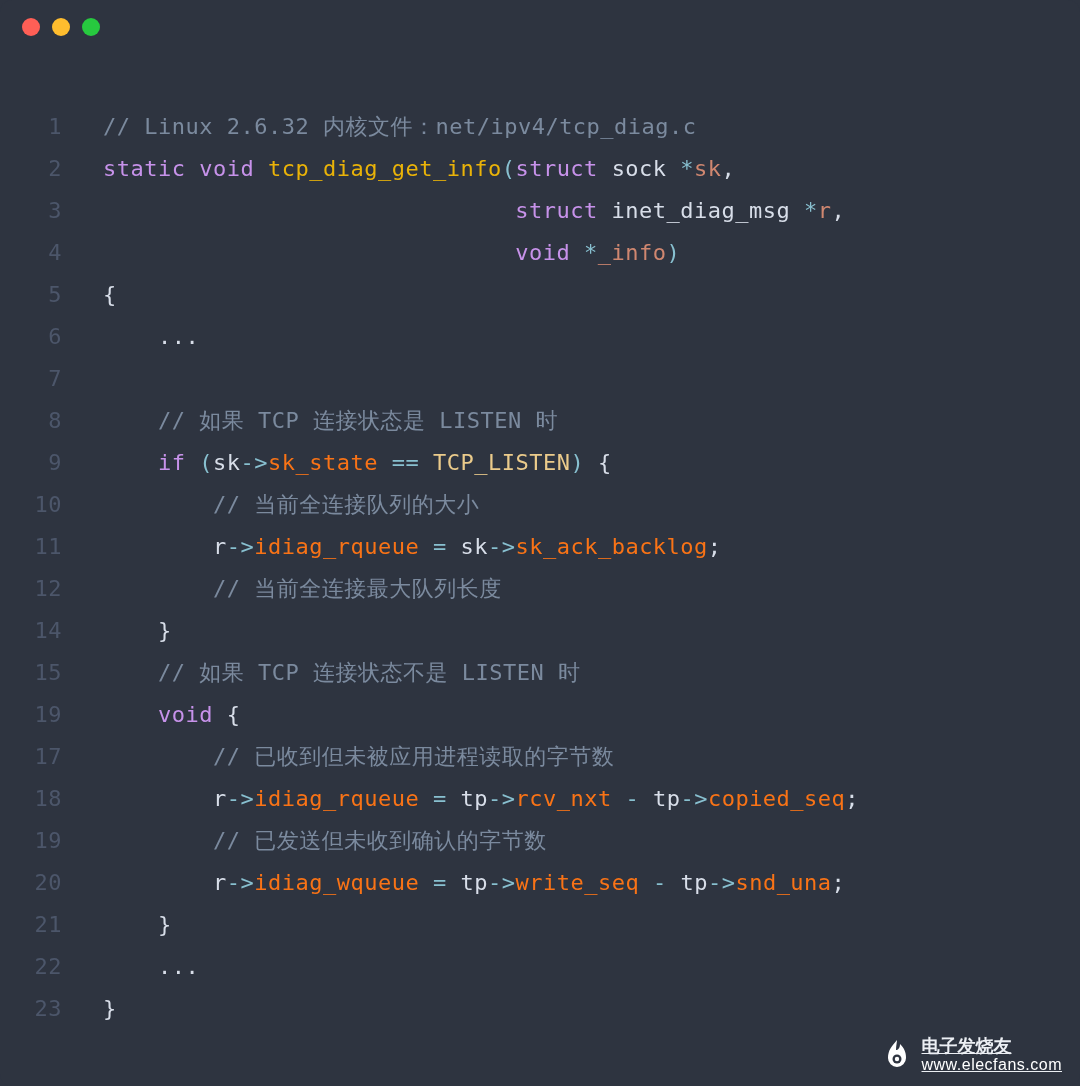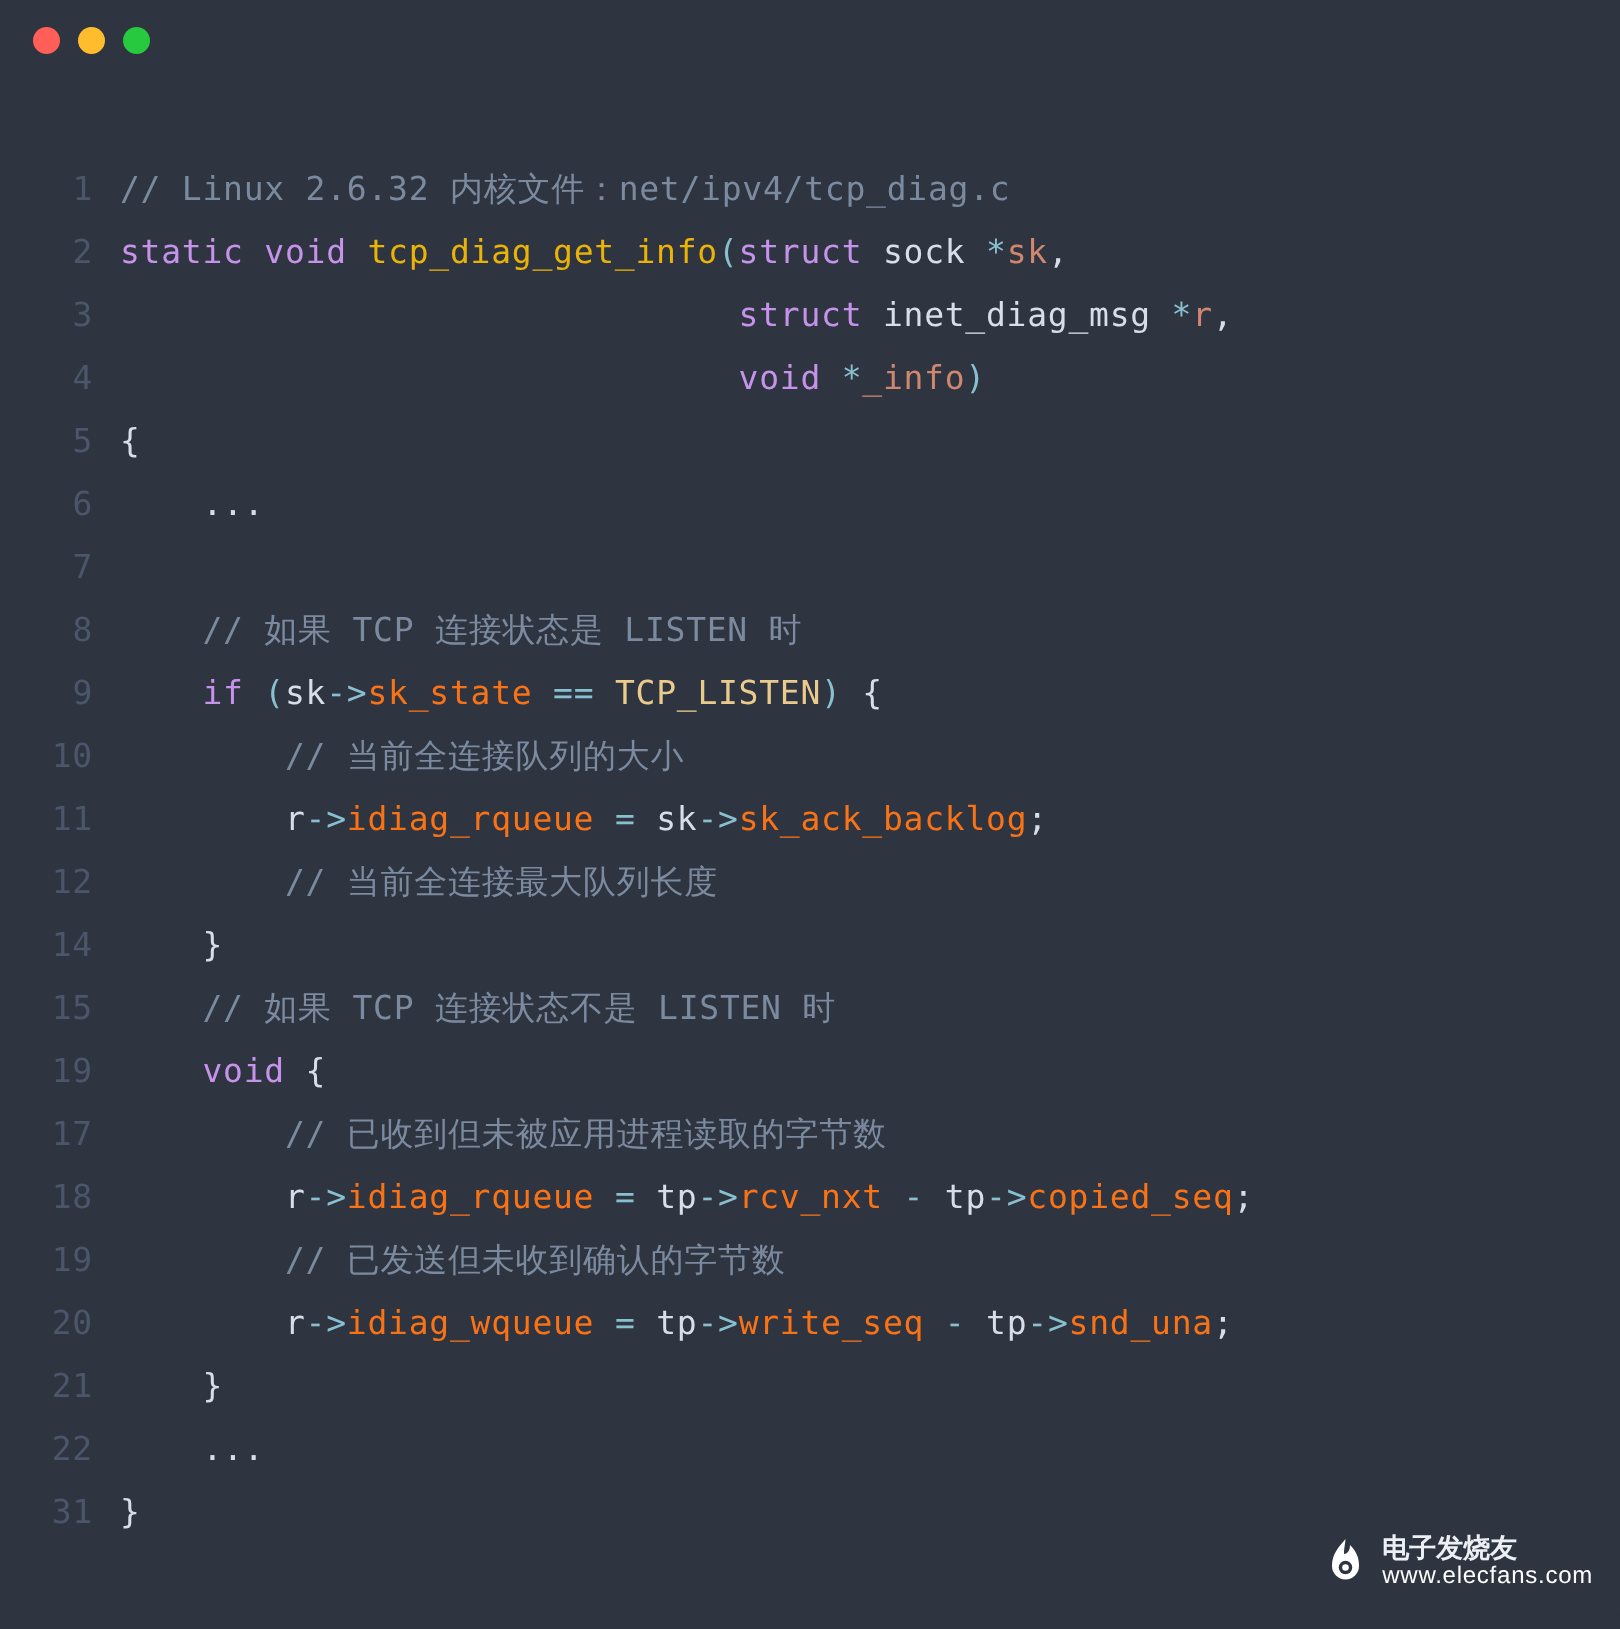--- a/index.html
+++ b/index.html
@@ -44,44 +44,46 @@
   .lineno {
     color: #4c566a;
     width: 42px;
     text-align: right;
     margin-right: 18px;
     user-select: none;
     flex-shrink: 0;
   }
   .code {
     flex: 1;
+    margin-left: 23px;
   }
   .c-comment { color: #7b8a9e; }
   .c-keyword { color: #c792ea; }
   .c-type    { color: #c792ea; }
   .c-func    { color: #eab308; }
   .c-param   { color: #d08770; }
   .c-punct   { color: #88c0d0; }
   .c-text    { color: #d8dee9; }
   .c-const   { color: #ebcb8b; }
   .c-var     { color: #d8dee9; }
   .c-op      { color: #88c0d0; }
   .c-star    { color: #88c0d0; }
   .c-member  { color: #f97316; }
   .c-arrow   { color: #88c0d0; }
   .c-assign  { color: #88c0d0; }
   .watermark {
     position: absolute;
     right: 18px;
-    bottom: 26px;
+    bottom: 12px;
     display: flex;
     align-items: center;
     gap: 10px;
     color: #eceff4;
     font-family: "Microsoft YaHei", sans-serif;
+    text-decoration: underline;
   }
   .wm-icon {
     width: 30px;
     height: 34px;
   }
   .wm-text {
     display: flex;
     flex-direction: column;
     line-height: 1.1;
   }
@@ -112,21 +114,21 @@
       <div class="line"><span class="lineno">12</span><span class="code"><span class="c-text">        </span><span class="c-comment">// 当前全连接最大队列长度</span></span></div>
       <div class="line"><span class="lineno">14</span><span class="code"><span class="c-text">    }</span></span></div>
       <div class="line"><span class="lineno">15</span><span class="code"><span class="c-text">    </span><span class="c-comment">// 如果 TCP 连接状态不是 LISTEN 时</span></span></div>
       <div class="line"><span class="lineno">19</span><span class="code"><span class="c-text">    </span><span class="c-keyword">void</span><span class="c-text"> {</span></span></div>
       <div class="line"><span class="lineno">17</span><span class="code"><span class="c-text">        </span><span class="c-comment">// 已收到但未被应用进程读取的字节数</span></span></div>
       <div class="line"><span class="lineno">18</span><span class="code"><span class="c-text">        </span><span class="c-var">r</span><span class="c-arrow">-&gt;</span><span class="c-member">idiag_rqueue</span><span class="c-assign"> = </span><span class="c-var">tp</span><span class="c-arrow">-&gt;</span><span class="c-member">rcv_nxt</span><span class="c-op"> - </span><span class="c-var">tp</span><span class="c-arrow">-&gt;</span><span class="c-member">copied_seq</span><span class="c-text">;</span></span></div>
       <div class="line"><span class="lineno">19</span><span class="code"><span class="c-text">        </span><span class="c-comment">// 已发送但未收到确认的字节数</span></span></div>
       <div class="line"><span class="lineno">20</span><span class="code"><span class="c-text">        </span><span class="c-var">r</span><span class="c-arrow">-&gt;</span><span class="c-member">idiag_wqueue</span><span class="c-assign"> = </span><span class="c-var">tp</span><span class="c-arrow">-&gt;</span><span class="c-member">write_seq</span><span class="c-op"> - </span><span class="c-var">tp</span><span class="c-arrow">-&gt;</span><span class="c-member">snd_una</span><span class="c-text">;</span></span></div>
       <div class="line"><span class="lineno">21</span><span class="code"><span class="c-text">    }</span></span></div>
       <div class="line"><span class="lineno">22</span><span class="code"><span class="c-text">    ...</span></span></div>
-      <div class="line"><span class="lineno">31</span><span class="code"><span class="c-text">}</span></span></div>
+      <div class="line"><span class="lineno">23</span><span class="code"><span class="c-text">}</span></span></div>
     </div>
 </div>
 
 <div class="watermark">
   <svg class="wm-icon" viewBox="0 0 30 34">
     <path d="M15 2 C10 8 6 12 6 20 a9 9 0 0 0 18 0 C24 14 22 10 18 6 C18 10 16 12 14 12 C14 8 15 4 15 2 Z" fill="#ffffff"></path>
     <circle cx="15" cy="21" r="4.5" fill="#2e3440"></circle>
     <circle cx="15" cy="21" r="2.2" fill="#ffffff"></circle>
   </svg>
   <div class="wm-text">

